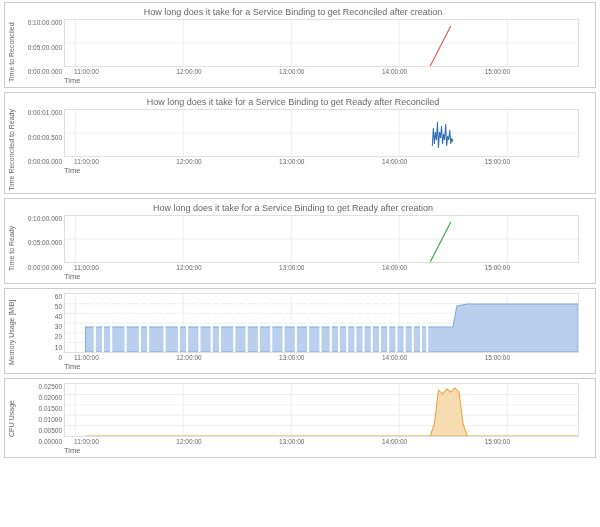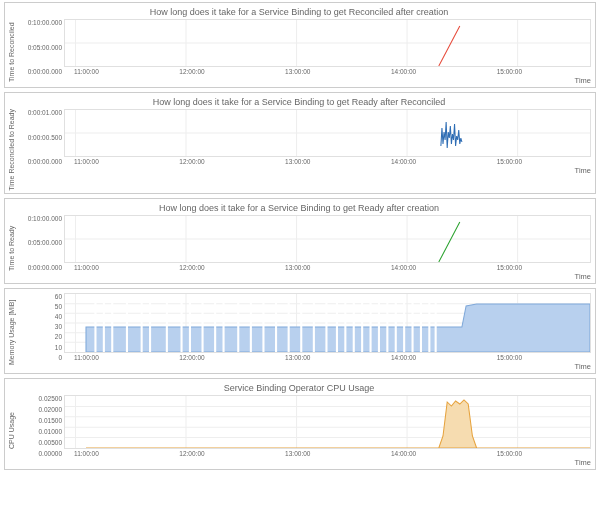--- a/index.html
+++ b/index.html
@@ -1,25 +1,25 @@
 <!DOCTYPE html>
 <html><head>
 <meta charset="utf-8">
 <style>
   * { margin: 0; padding: 0; box-sizing: border-box; }
   body { font-family: Arial, sans-serif; font-size: 8px; color: #555; background: #fff; width: 600px; }
-  .chart-panel { border: 1px solid #ccc; margin: 2px 4px 4px 4px; padding: 4px 4px 2px 2px; background: #fff; }
+  .chart-panel { border: 1px solid #ccc; margin: 2px 4px 4px 4px; padding: 4px 16px 2px 2px; background: #fff; }
   .chart-title { text-align: center; font-size: 9px; color: #666; margin-bottom: 2px; }
   .chart-body { display: flex; align-items: stretch; }
   .ylabel { writing-mode: vertical-rl; transform: rotate(180deg); font-size: 7px; color: #666; text-align: center; padding: 0 1px; }
   .plot-col { flex: 1; display: flex; flex-direction: column; }
   .plot-area { position: relative; border: 1px solid #e0e0e0; background: #fff; }
   .plot-svg { display: block; width: 100%; }
   .xticks { display: flex; justify-content: space-between; font-size: 6.5px; color: #666; margin-top: 1px; padding: 0 0px; }
-  .xlabel { text-align: right; font-size: 7.5px; color: #666; margin-top: 1px; }
+  .xlabel { text-align: left; font-size: 7.5px; color: #666; margin-top: 1px; }
   .yticks { position: absolute; left: -48px; top: 0; bottom: 0; width: 46px; display: flex; flex-direction: column; justify-content: space-between; font-size: 6.5px; color: #666; text-align: right; }
   .plot-wrap { position: relative; margin-left: 48px; }
   .grid line { stroke: #eee; stroke-width: 1; }
   .series { fill: none; stroke-width: 1; }
   .area { stroke-width: 1; }
 </style>
 </head>
 <body>
 
 <div id="charts-root">
@@ -204,21 +204,20 @@
               <span>13:00:00</span>
               <span>14:00:00</span>
               <span>15:00:00</span>
             </div>
           </div>
           <div class="xlabel" style="margin-left: 48px;">Time</div>
         </div>
       </div>
     </div>
     <div class="chart-panel">
-      <div class="chart-title">Service Binding Operator CPU Usage</div>
       <div class="chart-body">
         <div class="ylabel">CPU Usage</div>
         <div class="plot-col">
           <div class="plot-wrap">
             <div class="yticks">
               <span>0.02500</span>
               <span>0.02000</span>
               <span>0.01500</span>
               <span>0.01000</span>
               <span>0.00500</span>

